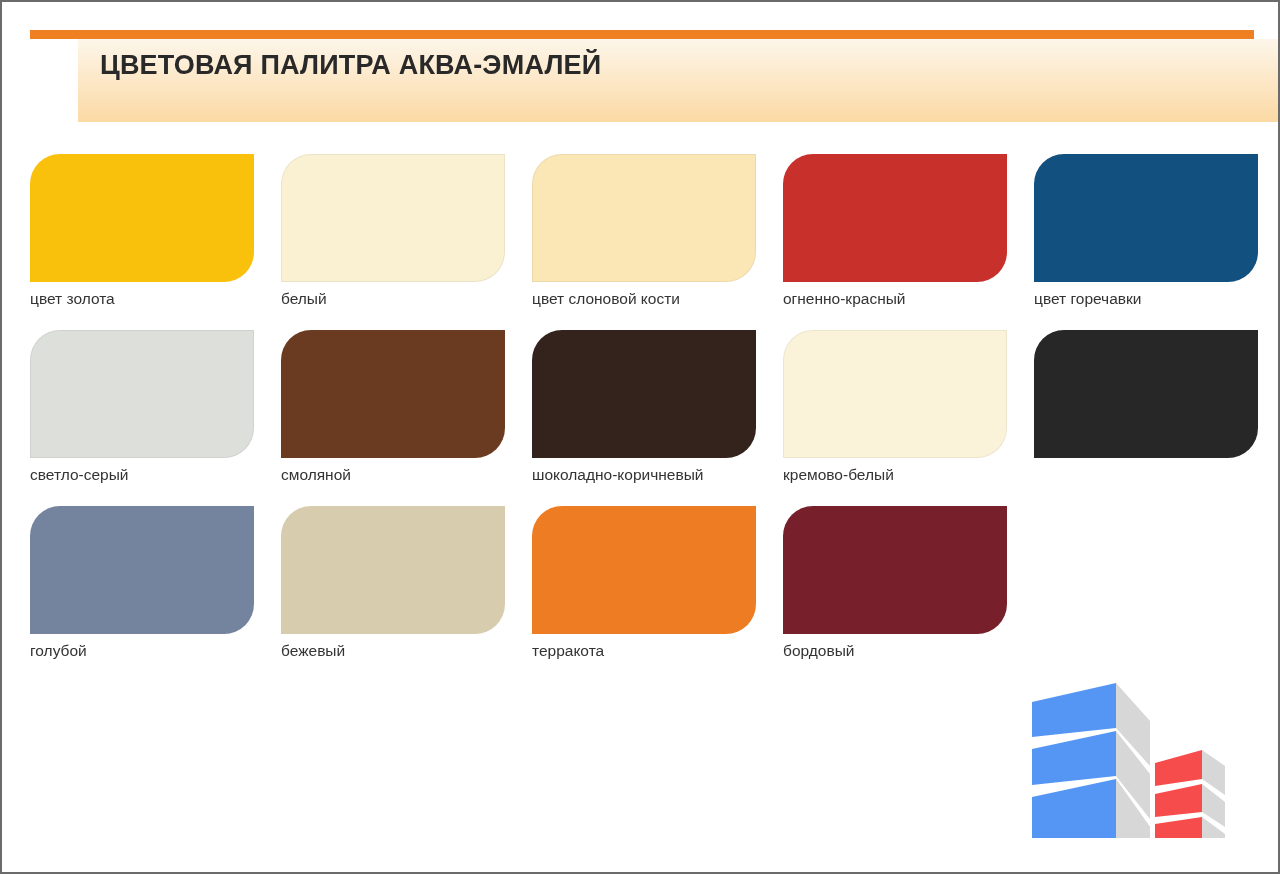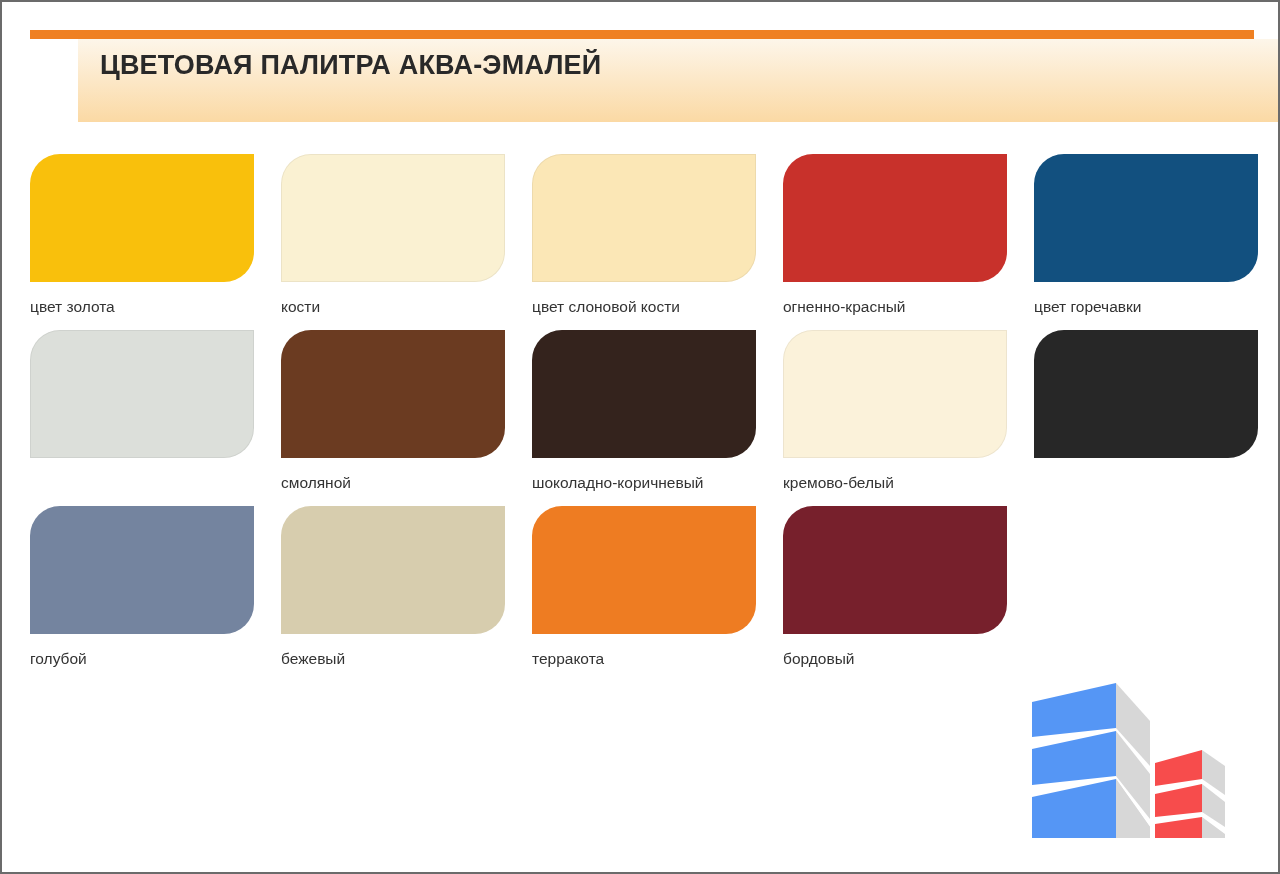--- a/index.html
+++ b/index.html
@@ -75,21 +75,21 @@
   }
   .swatch {
     width: 224px;
     height: 128px;
     border-radius: 30px 0 30px 0;
   }
   .swatch.light-edge {
     box-shadow: inset 0 0 0 1px rgba(0,0,0,0.055);
   }
   .cell-label {
-    margin-top: 16px;
+    margin-top: 8px;
     font-size: 15.5px;
     color: #333333;
     white-space: nowrap;
   }
 
   
   .logo-cell {
     position: absolute;
     left: 1018px;
     top: 672px;
@@ -110,36 +110,37 @@
     </div>
   </div>
 
   <div class="grid" id="swatch-grid">
       <div class="cell">
         <div class="swatch" style="background: rgb(249, 192, 12);"></div>
         <div class="cell-label">цвет золота</div>
       </div>
       <div class="cell">
         <div class="swatch light-edge" style="background: rgb(250, 241, 210);"></div>
-        <div class="cell-label">кости</div>
+        <div class="cell-label">белый</div>
       </div>
       <div class="cell">
         <div class="swatch light-edge" style="background: rgb(251, 231, 182);"></div>
         <div class="cell-label">цвет слоновой кости</div>
       </div>
       <div class="cell">
         <div class="swatch" style="background: rgb(200, 49, 43);"></div>
         <div class="cell-label">огненно-красный</div>
       </div>
       <div class="cell">
         <div class="swatch" style="background: rgb(18, 80, 127);"></div>
         <div class="cell-label">цвет горечавки</div>
       </div>
       <div class="cell">
         <div class="swatch light-edge" style="background: rgb(220, 223, 218);"></div>
+        <div class="cell-label">светло-серый</div>
       </div>
       <div class="cell">
         <div class="swatch" style="background: rgb(107, 59, 33);"></div>
         <div class="cell-label">смоляной</div>
       </div>
       <div class="cell">
         <div class="swatch" style="background: rgb(52, 35, 29);"></div>
         <div class="cell-label">шоколадно-коричневый</div>
       </div>
       <div class="cell">

